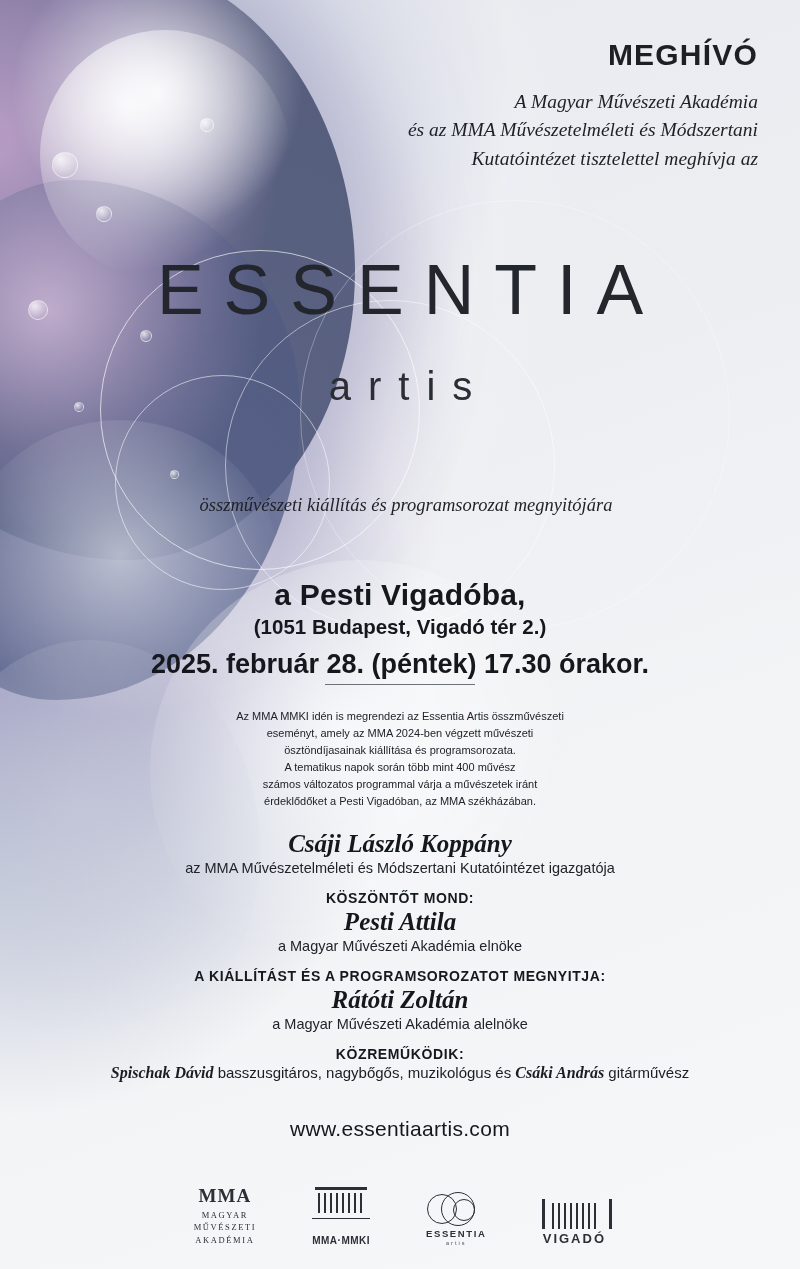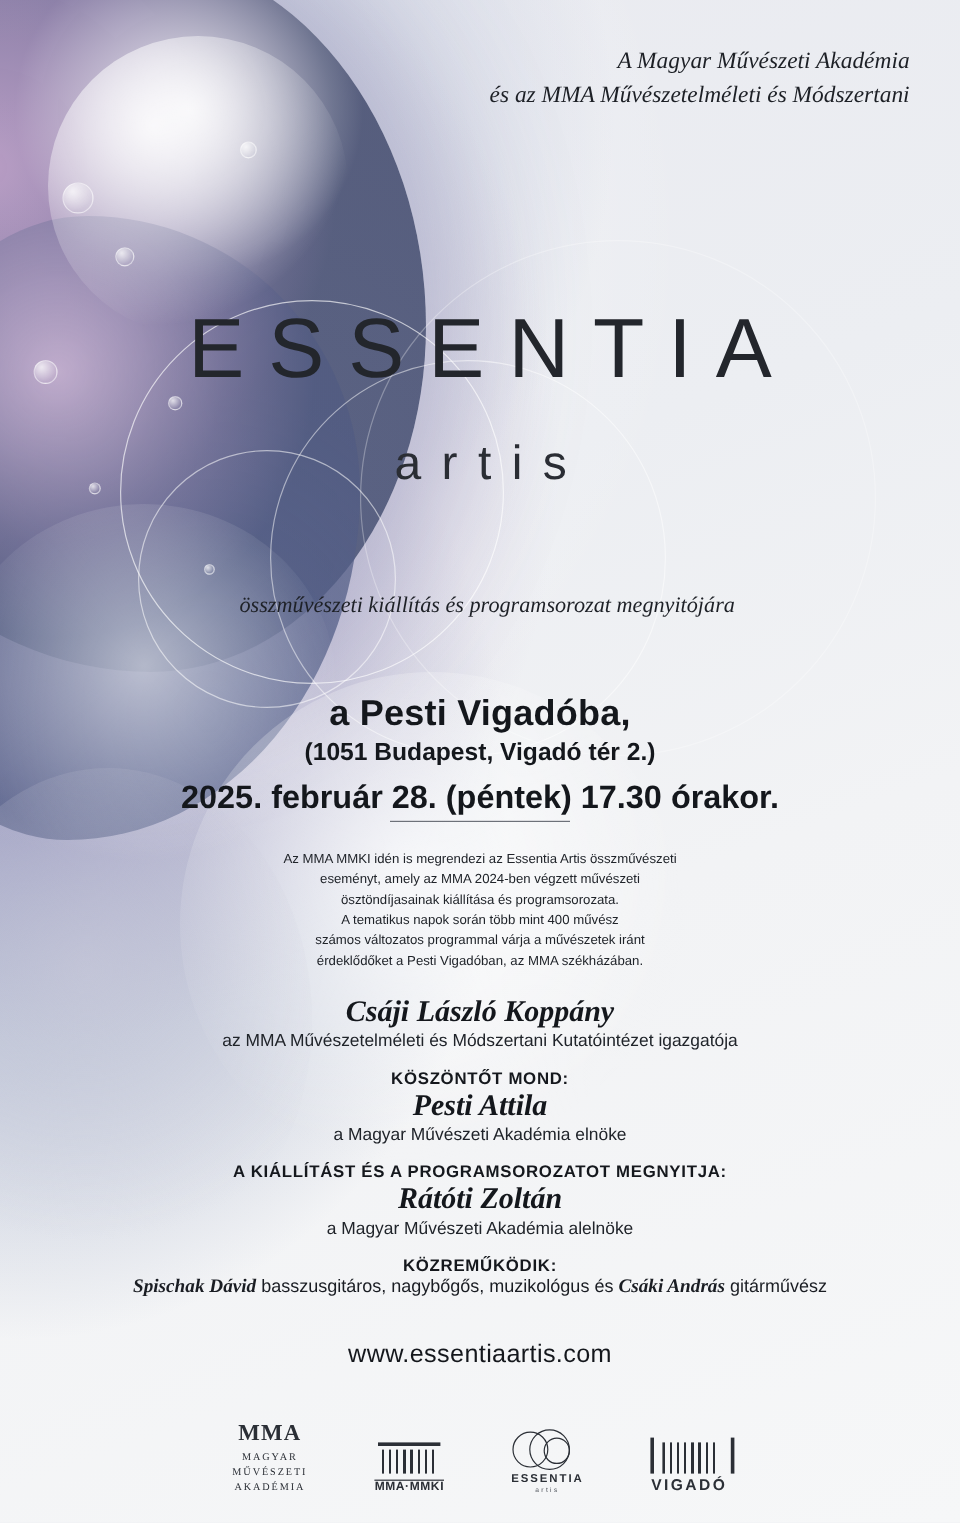--- a/index.html
+++ b/index.html
@@ -210,21 +210,21 @@
     margin-top: 4px;
   }
   .logo-mmki .cap {
     width: 52px; height: 30px; margin: 0 auto 3px;
     background:
       repeating-linear-gradient(90deg, #2b2f36 0 2px, transparent 2px 6px) center 8px/46px 20px no-repeat,
       linear-gradient(#2b2f36, #2b2f36) center 2px/52px 3px no-repeat;
   }
   .logo-mmki .mmki-text {
     font-size: 10px; font-weight: bold; letter-spacing: 0.5px;
-    border-top: 1px solid #2b2f36; padding-top: 0;
+    border-top: 1px solid #2b2f36; padding-top: 16px;
   }
   .logo-essentia .rings {
     position: relative; width: 58px; height: 34px; margin: 0 auto 2px;
   }
   .logo-essentia .rings span {
     position: absolute; border: 1px solid #2b2f36; border-radius: 50%;
   }
   .logo-essentia .r1 { left: 0; top: 2px; width: 30px; height: 30px; }
   .logo-essentia .r2 { left: 14px; top: 0; width: 34px; height: 34px; }
   .logo-essentia .r3 { left: 26px; top: 7px; width: 22px; height: 22px; }
@@ -271,23 +271,25 @@
   <div class="bubble" style="left:170px; top:470px; width:9px;  height:9px;"></div>
 
   <div class="ring ring-1"></div>
   <div class="ring ring-2"></div>
   <div class="ring ring-3"></div>
   <div class="ring ring-4"></div>
 
   <div class="content">
 
     <div class="head-block">
+      <div class="meghivo">MEGHÍVÓ</div>
       <div class="head-sub">
         <div>A Magyar Művészeti Akadémia</div>
         <div>és az MMA Művészetelméleti és Módszertani</div>
+        <div>Kutatóintézet tisztelettel meghívja az</div>
       </div>
     </div>
 
     <div class="title-wrap">
       <div class="essentia">ESSENTIA</div>
       <div class="artis">artis</div>
     </div>
 
     <div class="subtitle">összművészeti kiállítás és programsorozat megnyitójára</div>
 

